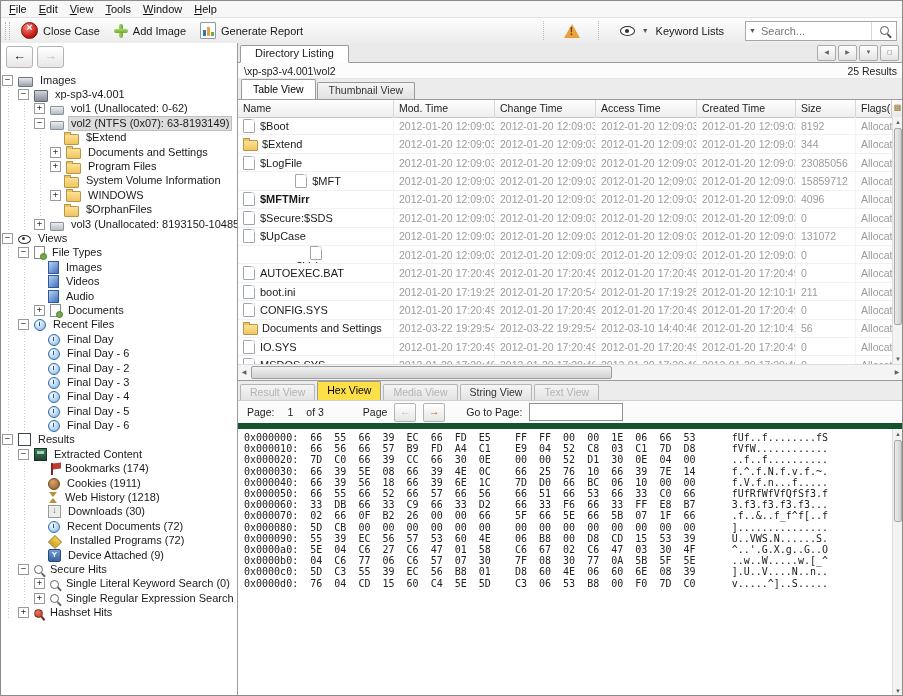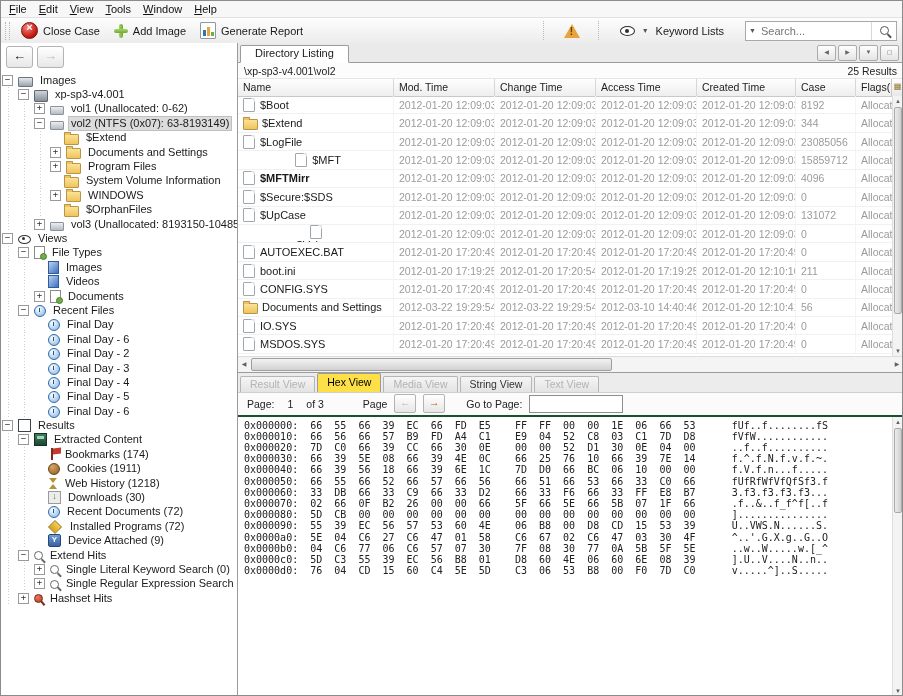--- a/index.html
+++ b/index.html
@@ -138,21 +138,21 @@
   .btab{height:15px;line-height:14px;padding:0 9px;margin-right:2px;border:1px solid #b5b5b5;border-bottom:none;border-radius:2px 2px 0 0;
         background:linear-gradient(#f5f5f5,#e3e3e3);font-size:10.5px;color:#333}
   .btab.active{background:#fde047;height:18px;line-height:17px;color:#000;border-color:#9b9b9b;position:relative;z-index:2}
   .btab.disabled{color:#b3b3b3}
   .page-row{height:22px;display:flex;align-items:center;gap:7px;padding-left:9px;background:#fbfbfb;font-size:10.5px;flex:none;color:#222}
   .page-btn{width:20px;height:17px;border:1px solid #b3b3b3;border-radius:2px;background:linear-gradient(#ffffff,#e6e6e6);
             text-align:center;line-height:15px;font-weight:bold}
   .page-btn.disabled{color:#b9b9b9}
   .page-btn.fwd{color:#b85c10}
   .goto-input{width:88px;height:14px;border:1px solid #8f8f8f;font-size:10px}
-  .hex{flex:1;min-height:0;background:#fff;border-top:2px solid #14532d;position:relative;overflow:hidden;
+  .hex{flex:1;min-height:0;background:#fff;border-top:6px solid #14532d;position:relative;overflow:hidden;
        font-family:"DejaVu Sans Mono",monospace;font-size:10px;line-height:11.2px;padding:3px 12px 0 6px;color:#202020}
   .hexline{white-space:pre}
   .hex .vscroll2{position:absolute;top:0;right:0;bottom:0;width:10px;background:#f3f3f3;border-left:1px solid #dedede;font-family:"Liberation Sans",sans-serif}
   .hex .vscroll2 .arr{height:10px;font-size:6px;color:#606060;text-align:center;line-height:10px}
   .hex .vscroll2 .thumb{position:absolute;left:1px;right:1px;top:11px;height:30%;border:1px solid #a9a9a9;border-radius:2px;background:linear-gradient(90deg,#ececec,#cfcfcf)}
   .hex .vscroll2 .arr.down{position:absolute;bottom:0;left:0;right:0}
 </style>
 </head>
 <body>
 
@@ -308,20 +308,27 @@
         <div class="tree-row">
           <span class="guide"></span>
           <span class="guide"></span>
           <span class="exp-spacer"></span>
           <span class="t t-bluefile"></span>
           <span class="tree-label">Videos</span>
         </div>
         <div class="tree-row">
           <span class="guide"></span>
           <span class="guide"></span>
+          <span class="exp-spacer"></span>
+          <span class="t t-bluefile"></span>
+          <span class="tree-label">Audio</span>
+        </div>
+        <div class="tree-row">
+          <span class="guide"></span>
+          <span class="guide"></span>
           <span class="expander">+</span>
           <span class="t t-filetypes"></span>
           <span class="tree-label">Documents</span>
         </div>
         <div class="tree-row">
           <span class="guide"></span>
           <span class="expander">−</span>
           <span class="t t-clock"></span>
           <span class="tree-label">Recent Files</span>
         </div>
@@ -431,21 +438,21 @@
           <span class="guide"></span>
           <span class="guide"></span>
           <span class="exp-spacer"></span>
           <span class="t t-usb"></span>
           <span class="tree-label">Device Attached (9)</span>
         </div>
         <div class="tree-row">
           <span class="guide"></span>
           <span class="expander">−</span>
           <span class="t t-search"></span>
-          <span class="tree-label">Extend Hits</span>
+          <span class="tree-label">Secure Hits</span>
         </div>
         <div class="tree-row">
           <span class="guide"></span>
           <span class="guide"></span>
           <span class="expander">+</span>
           <span class="t t-search"></span>
           <span class="tree-label">Single Literal Keyword Search (0)</span>
         </div>
         <div class="tree-row">
           <span class="guide"></span>
@@ -470,29 +477,33 @@
         <span class="wbtn">◀</span>
         <span class="wbtn">▶</span>
         <span class="wbtn">▼</span>
         <span class="wbtn">▢</span>
       </div>
     </div>
     <div class="path-row">
       <span class="path">\xp-sp3-v4.001\vol2</span>
       <span class="results-count">25 Results</span>
     </div>
+    <div class="view-tabs" id="viewTabs">
+        <span class="vtab active">Table View</span>
+        <span class="vtab">Thumbnail View</span>
+      </div>
 
     <div class="table-wrap">
       <div class="thead" id="thead">
           <div class="th" style="width: 150px;">Name</div>
           <div class="th" style="width: 95px;">Mod. Time</div>
           <div class="th" style="width: 95px;">Change Time</div>
           <div class="th" style="width: 95px;">Access Time</div>
           <div class="th" style="width: 93px;">Created Time</div>
-          <div class="th" style="width: 54px;">Case</div>
+          <div class="th" style="width: 54px;">Size</div>
           <div class="th" style="width: 48px;">Flags(Dir)</div>
         </div>
       <div class="tbody" id="tbody">
           <div class="tr">
             <div class="td name" style="width: 150px;">
               <span class="f-file"></span>
               <span>$Boot</span>
             </div>
             <div class="td" style="width: 95px;">2012-01-20 12:09:03</div>
             <div class="td" style="width: 95px;">2012-01-20 12:09:03</div>

